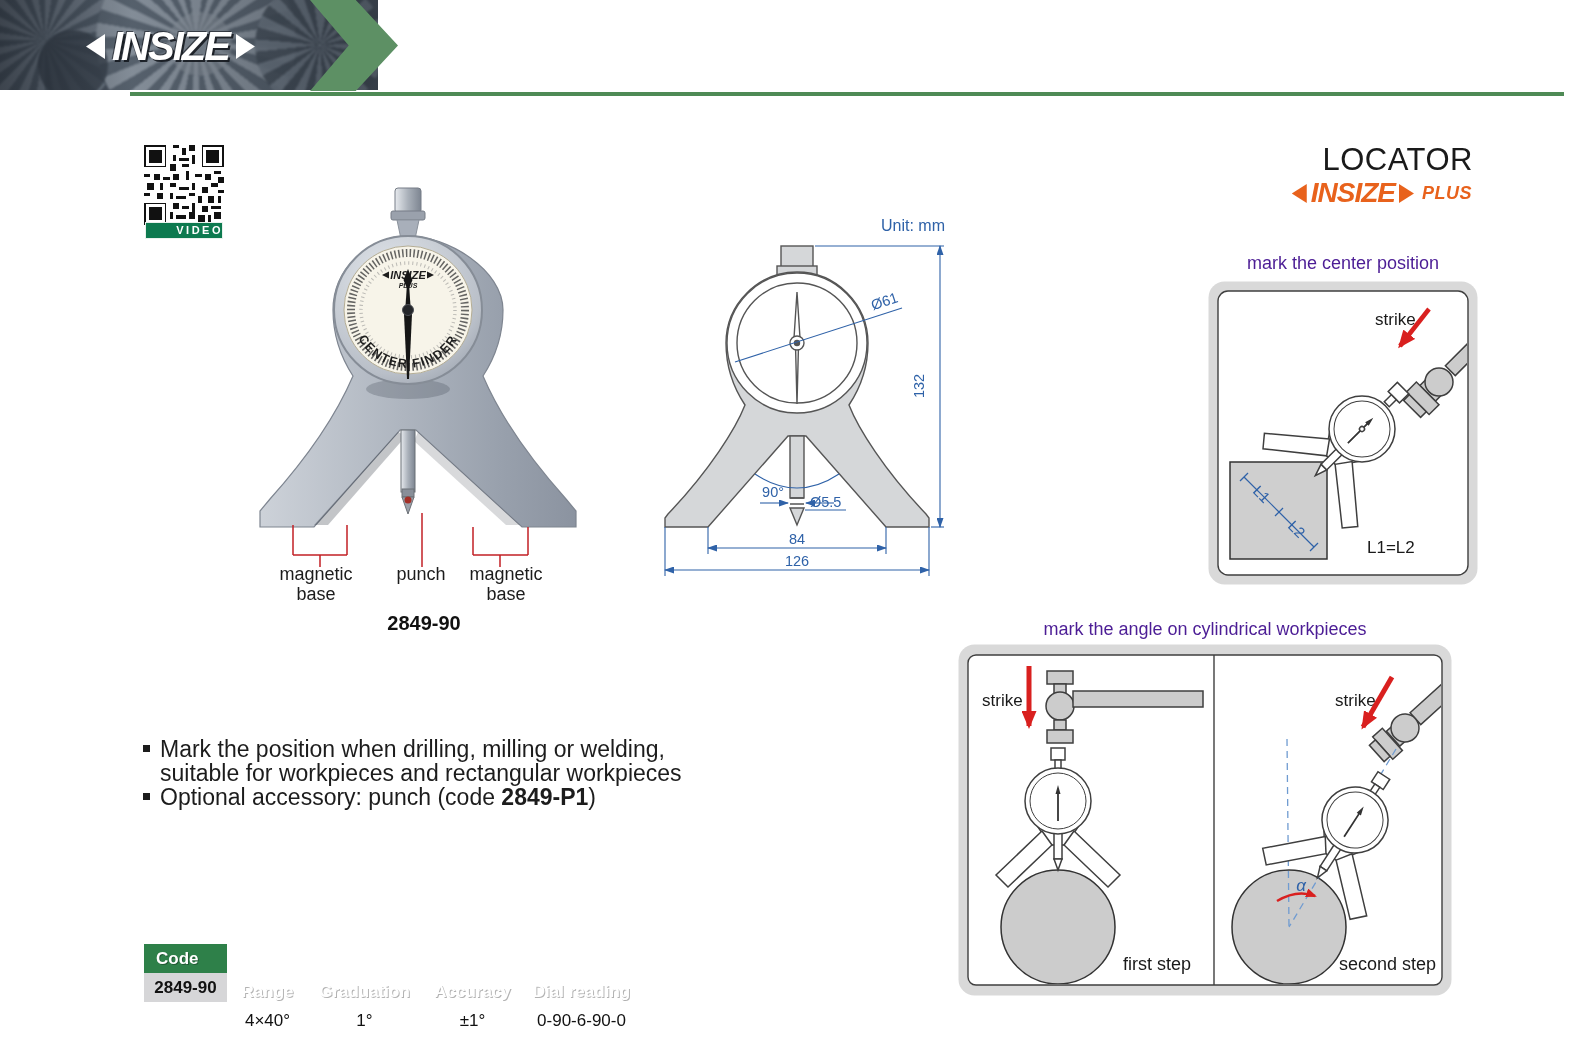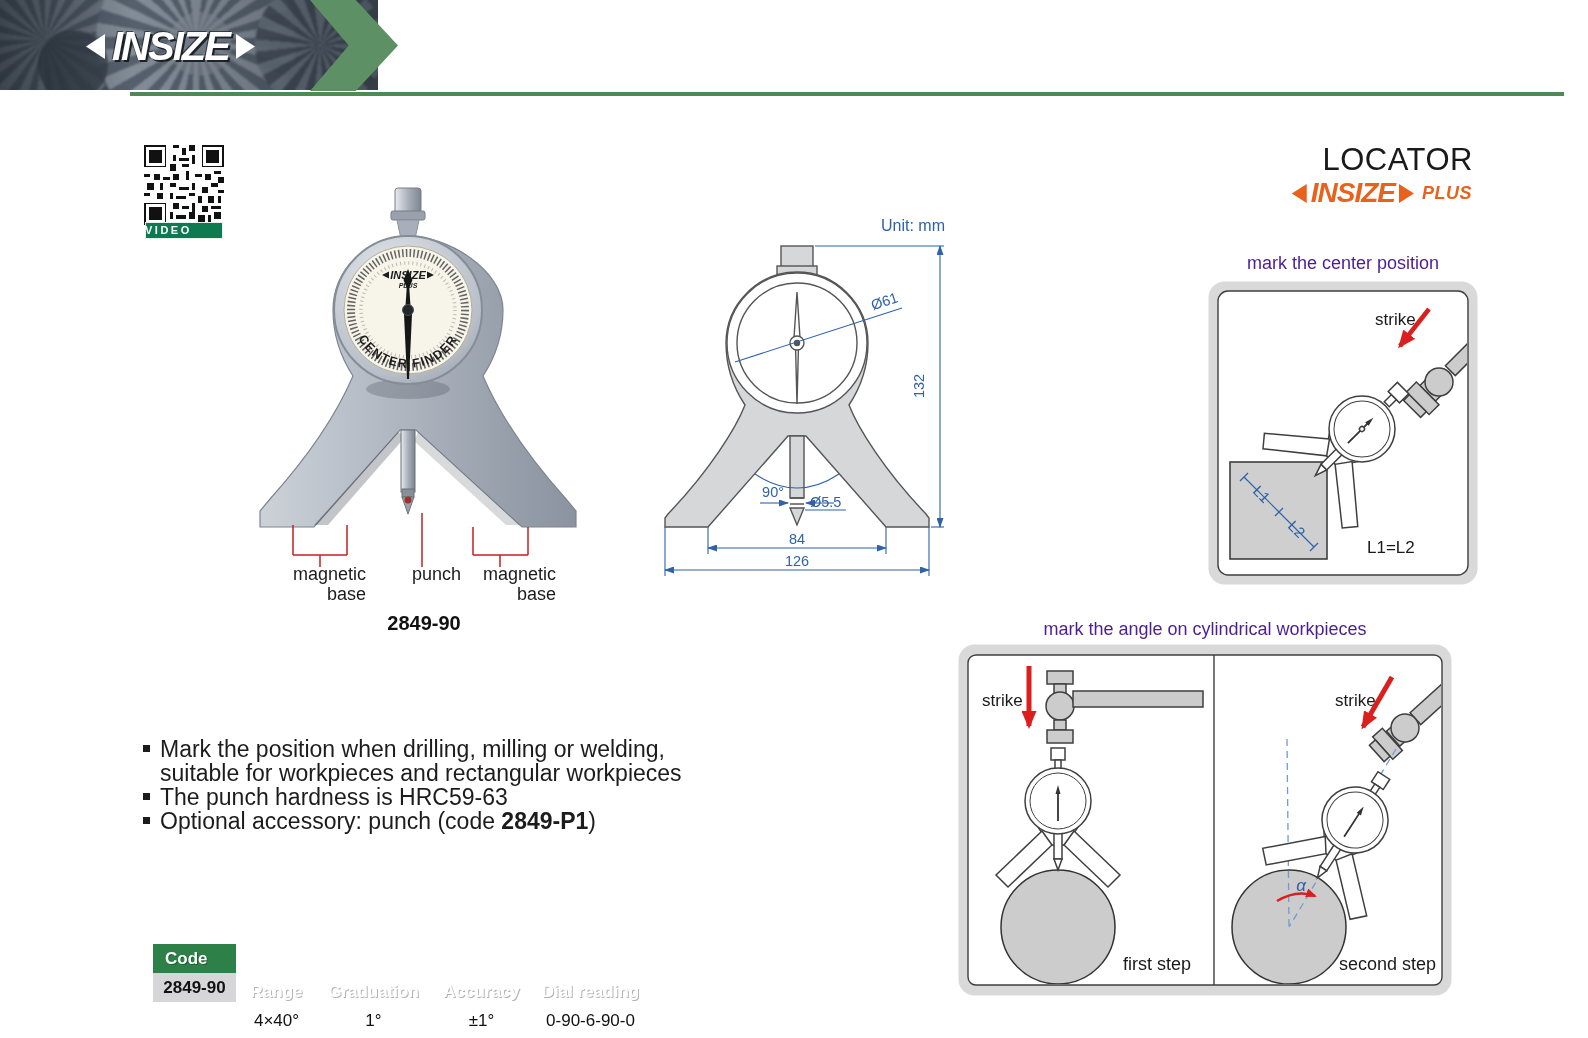--- a/index.html
+++ b/index.html
@@ -22,26 +22,26 @@
   .hdr-logo .txt{font-size:40px;font-weight:900;font-style:italic;letter-spacing:-2px;color:#fff;
       text-shadow:2px 2px 0 rgba(16,20,26,.85),-1px -1px 0 rgba(16,20,26,.6);}
   .arr{width:19px;height:25px;background:#fff;filter:drop-shadow(2px 2px 0 rgba(16,20,26,.7));}
   .arr.l{clip-path:polygon(100% 0,100% 100%,0 50%);}
   .arr.r{clip-path:polygon(0 0,100% 50%,0 100%);}
   .hdr-line{position:absolute;left:130px;top:92px;width:1434px;height:4px;background:#4e8a55;}
 
   
   .qr{position:absolute;left:144px;top:145px;width:80px;height:80px;}
   .video{position:absolute;left:145px;top:222px;width:78px;height:17px;background:#0d7a4f;color:#fff;
-      font-size:11px;font-weight:bold;letter-spacing:2.5px;text-align:left;line-height:17px;
+      font-size:11px;font-weight:bold;letter-spacing:2.5px;text-align:right;line-height:17px;
       box-shadow:inset 0 0 0 1px #e8f2ec;}
 
   
   .photo-svg{position:absolute;left:248px;top:183px;}
-  .lbl{position:absolute;font-size:18px;line-height:20px;text-align:right;color:#1c1c1c;}
+  .lbl{position:absolute;font-size:18px;line-height:20px;text-align:center;color:#1c1c1c;}
   .lbl-magL{left:266px;top:564px;width:100px;}
   .lbl-punch{left:381px;top:564px;width:80px;}
   .lbl-magR{left:456px;top:564px;width:100px;}
   .prod-code{position:absolute;left:334px;top:612px;width:180px;text-align:center;
       font-size:20px;font-weight:bold;color:#111;}
 
   
   .draw-svg{position:absolute;left:648px;top:208px;}
 
   
@@ -58,21 +58,21 @@
   .dia1{position:absolute;left:1208px;top:281px;}
   .dia2{position:absolute;left:958px;top:644px;}
 
   
   .feat{position:absolute;left:143px;top:737px;width:540px;font-size:23px;line-height:24px;color:#1c1c1c;}
   .feat .item{display:flex;}
   .feat .sq{flex:0 0 7px;width:7px;height:7px;background:#1c1c1c;margin:8px 10px 0 0;}
   .feat b{font-weight:bold;}
 
   
-  .spec{position:absolute;left:153px;top:944px;display:grid;
+  .spec{position:absolute;left:144px;top:944px;display:grid;
       grid-template-columns:83px 79px 115px 101px 117px;grid-auto-rows:29px;}
   .spec .c{display:flex;align-items:center;justify-content:center;font-size:17px;}
   .spec .h{background:#2e8049;color:#fff;font-weight:bold;text-shadow:1px 1px 0 rgba(0,0,0,.3);}
   .spec .h.first{justify-content:flex-start;padding-left:12px;}
   .spec .d{background:#d6d6d8;color:#111;}
   .spec .bl{border-left:2px solid #1f1f1f;margin-top:48px;}
   .spec .bold{font-weight:bold;}
 </style>
 </head>
 <body>
@@ -419,24 +419,20 @@
   <div class="feat">
     <div class="item">
       <span class="sq"></span>
       <span>
         <span>Mark the position when drilling, milling or welding,</span><br>
         <span>suitable for workpieces and rectangular workpieces</span>
       </span>
     </div>
     <div class="item">
       <span class="sq"></span>
-      <span>The punch hardness is HRC59-63</span>
-    </div>
-    <div class="item">
-      <span class="sq"></span>
       <span><span>Optional accessory: punch (code </span><b>2849-P1</b><span>)</span></span>
     </div>
   </div>
 
   <div class="spec">
     <div class="c h first">Code</div>
     <div class="c h bl">Range</div>
     <div class="c h bl">Graduation</div>
     <div class="c h bl">Accuracy</div>
     <div class="c h bl">Dial reading</div>

